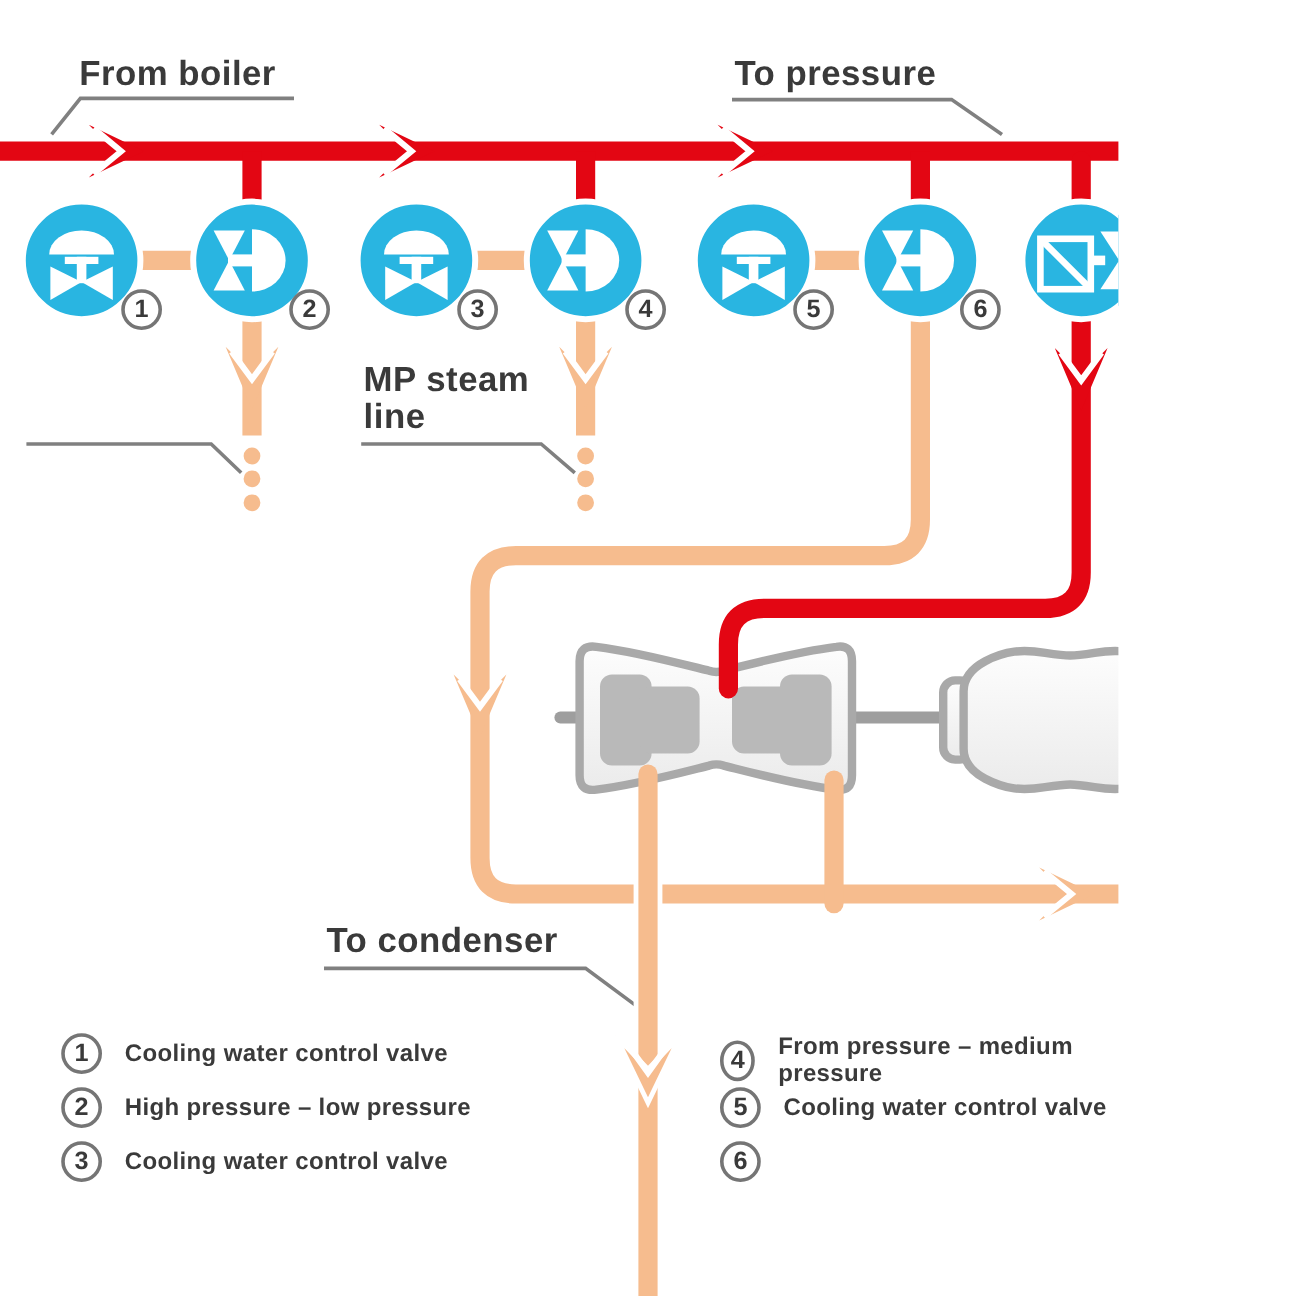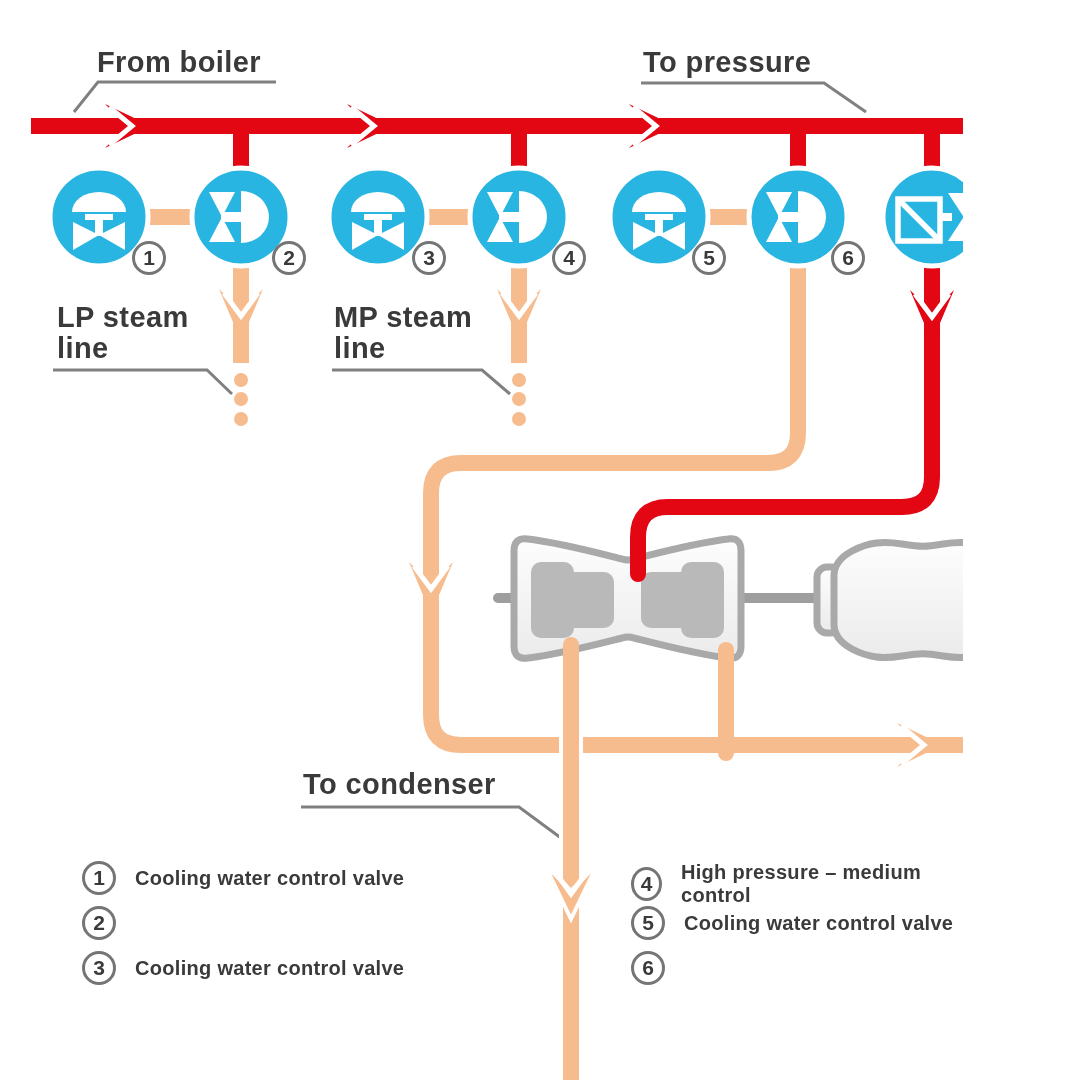--- a/index.html
+++ b/index.html
@@ -1,17 +1,17 @@
 <!DOCTYPE html>
 <html style="--red: #e30613; --orange: #f6bc8e; --blue: #29b5e1; --text_dark: #3a3a3a; --gray_pointer: #808080; --gray_ring: #757575; --machine_stroke: #a9a9a9; --rotor: #b9b9b9; --shaft: #9e9e9e;"><head>
 <meta charset="utf-8">
 <style>
   html,body{margin:0;padding:0;background:#fff}
   .stage{position:relative;width:932px;height:1080px;background:#fff;overflow:hidden;
-         font-family:"Liberation Sans",sans-serif;margin-left:31px;}
+         font-family:"Liberation Sans",sans-serif;}
   .stage svg{position:absolute;left:0;top:0}
   .lbl{position:absolute;font-weight:bold;font-size:29px;line-height:31px;
        color:var(--text_dark);letter-spacing:.4px;white-space:normal}
   .badge{position:absolute;width:34px;height:34px;box-sizing:border-box;
          border:3.5px solid var(--gray_ring);border-radius:50%;
          display:flex;align-items:center;justify-content:center;
          font-weight:bold;font-size:21px;color:var(--text_dark);background:transparent}
   .legend-row{position:absolute;display:flex;align-items:center;gap:19px}
   .legend-row .badge{position:static}
   .legend-text{font-weight:bold;font-size:20px;color:var(--text_dark);letter-spacing:.3px}
@@ -180,45 +180,45 @@
     <use href="#icon-control-valve" x="580" y="169"></use>
     <circle class="valve" cx="767" cy="217" r="49"></circle>
     <use href="#icon-reducing-station" x="719" y="169"></use>
     <circle class="valve" cx="901" cy="217" r="49"></circle>
     <use href="#icon-stop-valve" x="853" y="169"></use>
   </g>
 </svg>
 
 <div class="lbl" style="left:66px;top:47px">From boiler</div>
 <div class="lbl" style="left:612px;top:47px">To pressure</div>
-<div class="lbl" style="left:26px;top:302px;width:150px">LP steam line</div>
 <div class="lbl" style="left:303px;top:302px;width:160px">MP steam line</div>
 <div class="lbl" style="left:272px;top:769px">To condenser</div>
 
 <div class="badge" style="left:101px;top:241px">1</div>
 <div class="badge" style="left:241px;top:241px">2</div>
 <div class="badge" style="left:381px;top:241px">3</div>
 <div class="badge" style="left:521px;top:241px">4</div>
 <div class="badge" style="left:661px;top:241px">5</div>
 <div class="badge" style="left:800px;top:241px">6</div>
 
 <div class="legend-row" style="left:51px;top:861px">
   <div class="badge">1</div>
   <div class="legend-text">Cooling water control valve</div>
 </div>
 <div class="legend-row" style="left:51px;top:906px">
   <div class="badge">2</div>
+  <div class="legend-text">High pressure – low pressure</div>
 </div>
 <div class="legend-row" style="left:51px;top:951px">
   <div class="badge">3</div>
   <div class="legend-text">Cooling water control valve</div>
 </div>
 <div class="legend-row" style="left:600px;top:861px">
   <div class="badge">4</div>
-  <div class="legend-text">High pressure – medium control</div>
+  <div class="legend-text">From pressure – medium pressure</div>
 </div>
 <div class="legend-row" style="left:600px;top:906px">
   <div class="badge">5</div>
   <div class="legend-text">Cooling water control valve</div>
 </div>
 <div class="legend-row" style="left:600px;top:951px">
   <div class="badge">6</div>
 </div>
 
 <div class="corner-box"></div>

